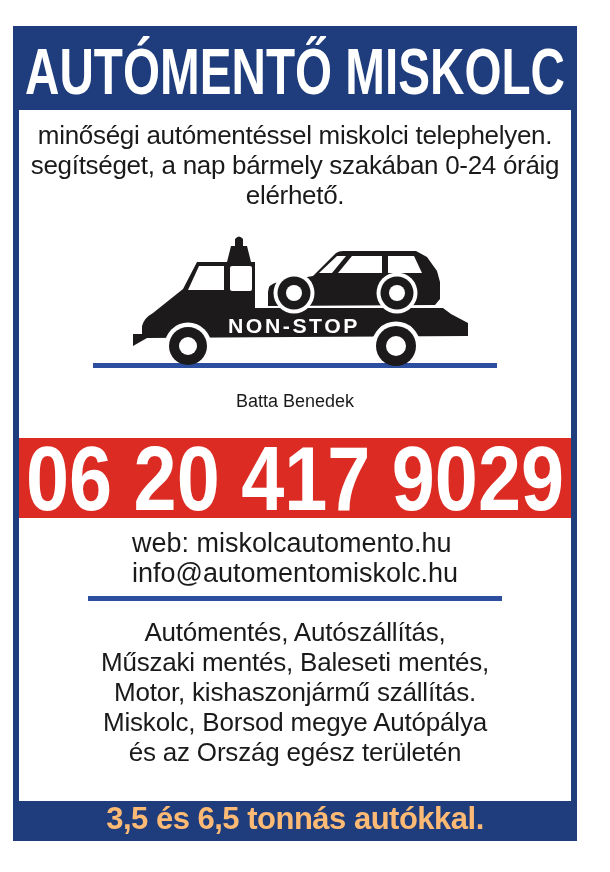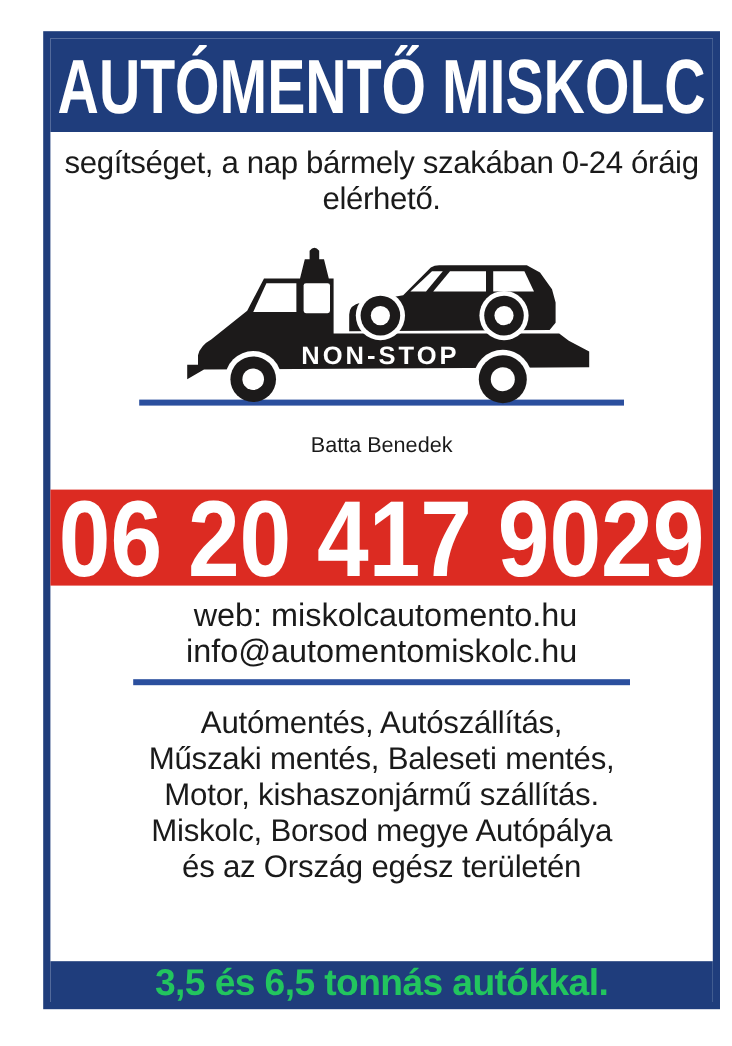--- a/index.html
+++ b/index.html
@@ -1,60 +1,61 @@
 <!DOCTYPE html>
 <html><head>
 <meta charset="utf-8">
 <style>
   html,body{margin:0;padding:0;background:#ffffff;}
   body{width:610px;height:872px;position:relative;font-family:"Liberation Sans",sans-serif;color:#1a1a1a;overflow:hidden;}
   .frame{
-    position:absolute;left:36px;top:26px;width:564px;height:815px;
+    position:absolute;left:13px;top:26px;width:564px;height:815px;
     border:6px solid #1f3d7c;box-sizing:border-box;background:#ffffff;
     display:flex;flex-direction:column;align-items:center;
   }
   .header-band{
     width:100%;height:78px;background:#1f3d7c;
     display:flex;align-items:center;justify-content:center;flex:0 0 auto;
   }
   .header-band svg{display:block;}
   .intro{margin-top:10px;text-align:center;font-size:26px;line-height:30px;letter-spacing:-0.3px;flex:0 0 auto;width:100%;}
   .intro div{white-space:nowrap;}
   .figure-wrap{margin-top:16px;flex:0 0 auto;line-height:0;}
   .contact-name{margin-top:12px;font-size:18px;line-height:30px;text-align:center;flex:0 0 auto;}
   .phone-band{
     margin-top:22px;width:100%;height:80px;background:#dc2b22;
     display:flex;align-items:center;justify-content:center;flex:0 0 auto;
   }
-  .web-email{margin-top:10px;font-size:27px;line-height:30px;text-align:right;flex:0 0 auto;}
+  .web-email{margin-top:10px;font-size:27px;line-height:30px;text-align:left;flex:0 0 auto;}
   .divider{margin-top:8px;width:414px;height:5px;background:#2b4f9e;flex:0 0 auto;}
   .services{margin-top:16px;text-align:center;font-size:26px;line-height:30px;letter-spacing:-0.2px;flex:0 0 auto;width:100%;}
   .services div{white-space:nowrap;}
   .footer-band{
     margin-top:auto;width:100%;height:34px;background:#1f3d7c;
     display:flex;align-items:center;justify-content:center;flex:0 0 auto;
   }
   .footer-band span{
-    color:#22c55e;font-weight:bold;font-size:31px;letter-spacing:-0.5px;
+    color:#fdba74;font-weight:bold;font-size:31px;letter-spacing:-0.5px;
     white-space:nowrap;transform:translateY(1px);
   }
   svg text{font-family:"Liberation Sans",sans-serif;}
 </style>
 </head>
 <body>
 
 <div class="frame">
 
   <div class="header-band">
     <svg width="552" height="78" viewBox="0 0 552 78">
       <text x="276" y="62" text-anchor="middle" font-size="64" font-weight="bold" fill="#ffffff" textLength="540" lengthAdjust="spacingAndGlyphs">AUTÓMENTŐ MISKOLC</text>
     </svg>
   </div>
 
   <div class="intro">
+    <div>minőségi autómentéssel miskolci telephelyen.</div>
     <div>segítséget, a nap bármely szakában 0-24 óráig</div>
     <div>elérhető.</div>
   </div>
 
   <div class="figure-wrap">
     <svg width="420" height="148" viewBox="0 0 420 148">
 
       <path fill="#1c1a1a" d="
         M48,122 L48,108 L57,108 L57,100
         Q59,92 68,87

